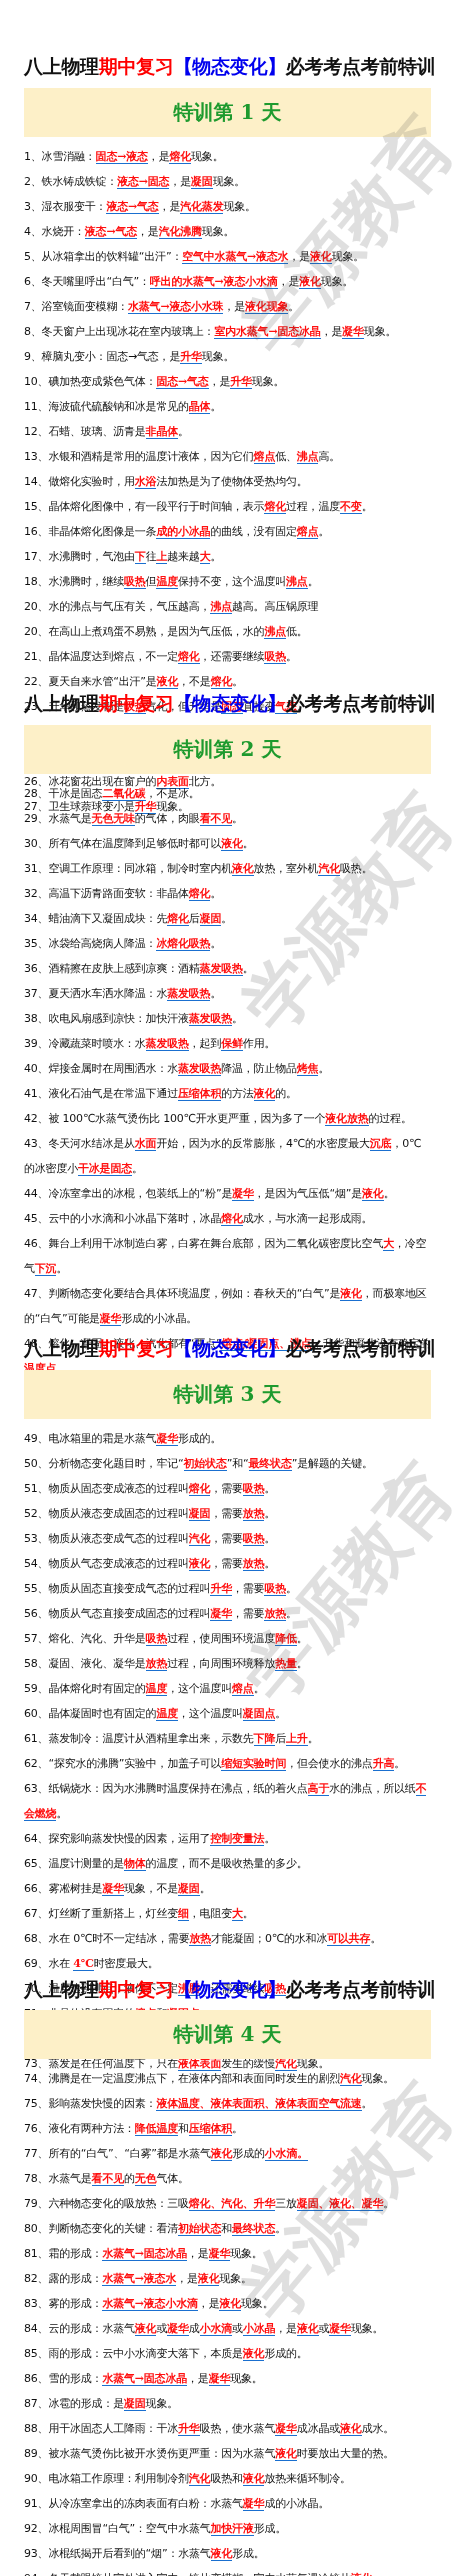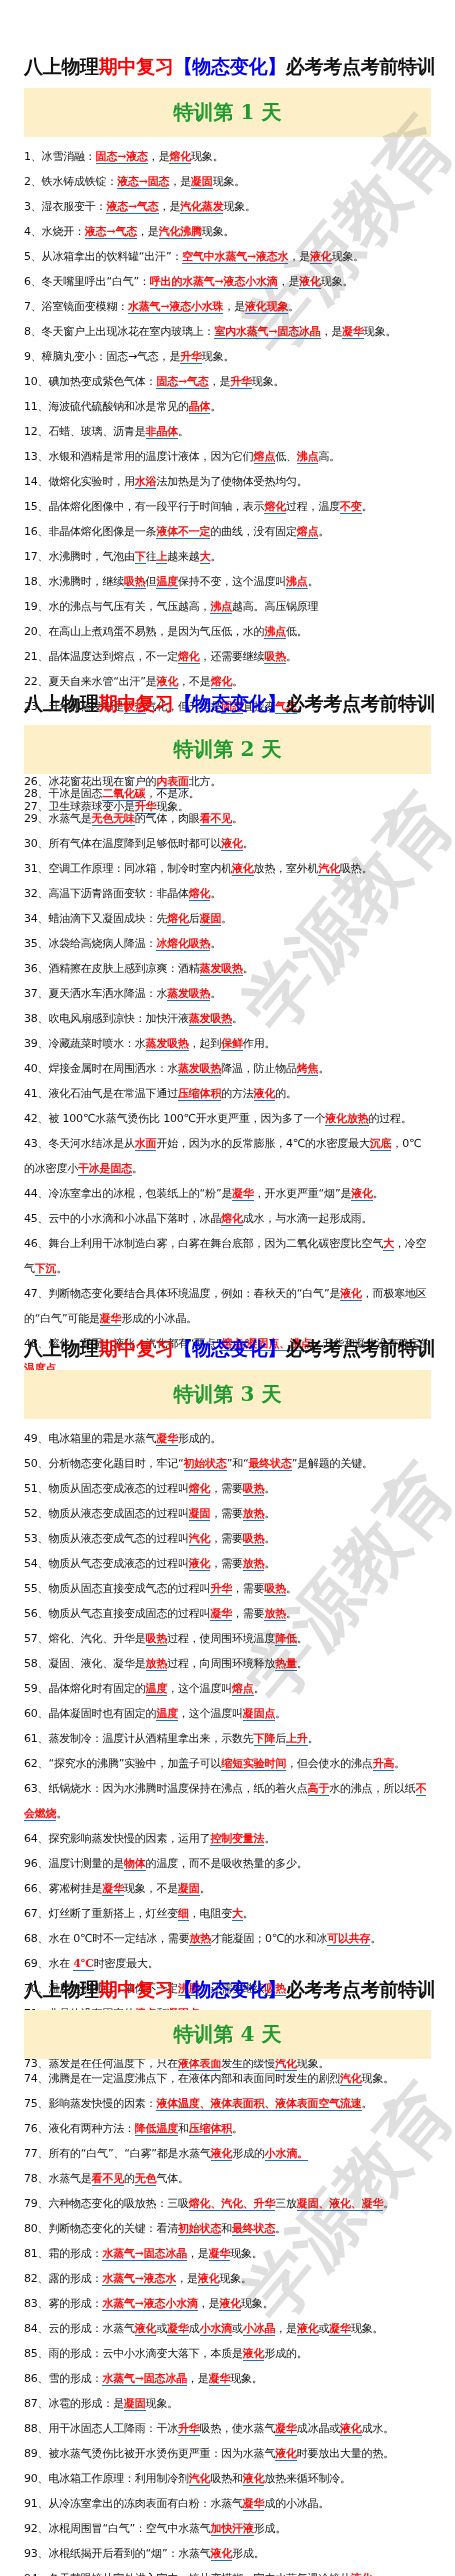--- a/index.html
+++ b/index.html
@@ -38,24 +38,24 @@
         <div class="line"><span>6、冬天嘴里呼出“白气”：</span><span class="hl">呼出的水蒸气→液态小水滴</span><span>，是</span><span class="hl">液化</span><span>现象。</span></div>
         <div class="line"><span>7、浴室镜面变模糊：</span><span class="hl">水蒸气→液态小水珠</span><span>，是</span><span class="hl">液化现象</span><span>。</span></div>
         <div class="line"><span>8、冬天窗户上出现冰花在室内玻璃上：</span><span class="hl">室内水蒸气→固态冰晶</span><span>，是</span><span class="hl">凝华</span><span>现象。</span></div>
         <div class="line"><span>9、樟脑丸变小：固态→气态，是</span><span class="hl">升华</span><span>现象。</span></div>
         <div class="line"><span>10、碘加热变成紫色气体：</span><span class="hl">固态→气态</span><span>，是</span><span class="hl">升华</span><span>现象。</span></div>
         <div class="line"><span>11、海波硫代硫酸钠和冰是常见的</span><span class="hl">晶体</span><span>。</span></div>
         <div class="line"><span>12、石蜡、玻璃、沥青是</span><span class="hl">非晶体</span><span>。</span></div>
         <div class="line"><span>13、水银和酒精是常用的温度计液体，因为它们</span><span class="hl">熔点</span><span>低、</span><span class="hl">沸点</span><span>高。</span></div>
         <div class="line"><span>14、做熔化实验时，用</span><span class="hl">水浴</span><span>法加热是为了使物体受热均匀。</span></div>
         <div class="line"><span>15、晶体熔化图像中，有一段平行于时间轴，表示</span><span class="hl">熔化</span><span>过程，温度</span><span class="hl">不变</span><span>。</span></div>
-        <div class="line"><span>16、非晶体熔化图像是一条</span><span class="hl">液体不一定</span><span>的曲线，没有固定</span><span class="hl">熔点</span><span>。</span></div>
+        <div class="line"><span>16、非晶体熔化图像是一条</span><span class="hl">成的小冰晶</span><span>的曲线，没有固定</span><span class="hl">熔点</span><span>。</span></div>
         <div class="line"><span>17、水沸腾时，气泡由</span><span class="hl">下</span><span>往</span><span class="hl">上</span><span>越来越</span><span class="hl">大</span><span>。</span></div>
         <div class="line"><span>18、水沸腾时，继续</span><span class="hl">吸热</span><span>但</span><span class="hl">温度</span><span>保持不变，这个温度叫</span><span class="hl">沸点</span><span>。</span></div>
-        <div class="line"><span>19、水的沸点与气压有关，气压越高，</span><span class="hl">沸点</span><span>越高。高压锅原理</span></div>
+        <div class="line"><span>20、水的沸点与气压有关，气压越高，</span><span class="hl">沸点</span><span>越高。高压锅原理</span></div>
         <div class="line"><span>20、在高山上煮鸡蛋不易熟，是因为气压低，水的</span><span class="hl">沸点</span><span>低。</span></div>
         <div class="line"><span>21、晶体温度达到熔点，不一定</span><span class="hl">熔化</span><span>，还需要继续</span><span class="hl">吸热</span><span>。</span></div>
         <div class="line"><span>22、夏天自来水管“出汗”是</span><span class="hl">液化</span><span>，不是</span><span class="hl">熔化</span><span>。</span></div>
         <div class="line"><span>23、升华和蒸发都是</span><span class="hl">吸热</span><span>汽化，但升华是</span><span class="hl">固态</span><span>直接变</span><span class="hl">气态</span><span>。</span></div>
         <div class="line"><span>24、“下雪不冷化雪冷”是因为</span><span class="hl">熔化吸热</span><span>。</span></div>
         <div class="line"><span>25、霜是</span><span class="hl">凝华</span><span>形成，出现在</span><span class="hl">秋冬</span><span>的早晨；露是</span><span class="hl">液化</span><span>形成，出现在</span><span class="hl">夏秋</span><span>的早晨。</span></div>
         <div class="line"><span>26、冰花窗花出现在窗户的</span><span class="hl">内表面</span><span>北方。</span></div>
         <div class="line"><span>27、卫生球萘球变小是</span><span class="hl">升华</span><span>现象。</span></div>
       </div>
     <div class="watermark" style="top:190px;">
@@ -77,21 +77,21 @@
         <div class="line"><span>34、蜡油滴下又凝固成块：先</span><span class="hl">熔化</span><span>后</span><span class="hl">凝固</span><span>。</span></div>
         <div class="line"><span>35、冰袋给高烧病人降温：</span><span class="hl">冰熔化吸热</span><span>。</span></div>
         <div class="line"><span>36、酒精擦在皮肤上感到凉爽：酒精</span><span class="hl">蒸发吸热</span><span>。</span></div>
         <div class="line"><span>37、夏天洒水车洒水降温：水</span><span class="hl">蒸发吸热</span><span>。</span></div>
         <div class="line"><span>38、吹电风扇感到凉快：加快汗液</span><span class="hl">蒸发吸热</span><span>。</span></div>
         <div class="line"><span>39、冷藏蔬菜时喷水：水</span><span class="hl">蒸发吸热</span><span>，起到</span><span class="hl">保鲜</span><span>作用。</span></div>
         <div class="line"><span>40、焊接金属时在周围洒水：水</span><span class="hl">蒸发吸热</span><span>降温，防止物品</span><span class="hl">烤焦</span><span>。</span></div>
         <div class="line"><span>41、液化石油气是在常温下通过</span><span class="hl">压缩体积</span><span>的方法</span><span class="hl">液化</span><span>的。</span></div>
         <div class="line"><span>42、被 100℃水蒸气烫伤比 100℃开水更严重，因为多了一个</span><span class="hl">液化放热</span><span>的过程。</span></div>
         <div class="line"><span>43、冬天河水结冰是从</span><span class="hl">水面</span><span>开始，因为水的反常膨胀，4℃的水密度最大</span><span class="hl">沉底</span><span>，0℃的冰密度小</span><span class="hl">干冰是固态</span><span>。</span></div>
-        <div class="line"><span>44、冷冻室拿出的冰棍，包装纸上的“粉”是</span><span class="hl">凝华</span><span>，开水更严重“烟”是</span><span class="hl">液化</span><span>。</span></div>
+        <div class="line"><span>44、冷冻室拿出的冰棍，包装纸上的“粉”是</span><span class="hl">凝华</span><span>，是因为气压低“烟”是</span><span class="hl">液化</span><span>。</span></div>
         <div class="line"><span>45、云中的小水滴和小冰晶下落时，冰晶</span><span class="hl">熔化</span><span>成水，与水滴一起形成雨。</span></div>
         <div class="line"><span>46、舞台上利用干冰制造白雾，白雾在舞台底部，因为二氧化碳密度比空气</span><span class="hl">大</span><span>，冷空气</span><span class="hl">下沉</span><span>。</span></div>
         <div class="line"><span>47、判断物态变化要结合具体环境温度，例如：春秋天的“白气”是</span><span class="hl">液化</span><span>，而极寒地区的“白气”可能是</span><span class="hl">凝华</span><span>形成的小冰晶。</span></div>
         <div class="line"><span>48、熔化、凝固、液化、汽化都有“两点”</span><span class="hl">熔点/凝固点、沸点</span><span>，升华和凝华没有确定的</span><span class="hl">温度点</span><span>。</span></div>
       </div>
     <div class="watermark" style="top:209px;">
         <span>学源教育</span>
       </div>
   </div>
 
@@ -110,21 +110,21 @@
         <div class="line"><span>55、物质从固态直接变成气态的过程叫</span><span class="hl">升华</span><span>，需要</span><span class="hl">吸热</span><span>。</span></div>
         <div class="line"><span>56、物质从气态直接变成固态的过程叫</span><span class="hl">凝华</span><span>，需要</span><span class="hl">放热</span><span>。</span></div>
         <div class="line"><span>57、熔化、汽化、升华是</span><span class="hl">吸热</span><span>过程，使周围环境温度</span><span class="hl">降低</span><span>。</span></div>
         <div class="line"><span>58、凝固、液化、凝华是</span><span class="hl">放热</span><span>过程，向周围环境释放</span><span class="hl">热量</span><span>。</span></div>
         <div class="line"><span>59、晶体熔化时有固定的</span><span class="hl">温度</span><span>，这个温度叫</span><span class="hl">熔点</span><span>。</span></div>
         <div class="line"><span>60、晶体凝固时也有固定的</span><span class="hl">温度</span><span>，这个温度叫</span><span class="hl">凝固点</span><span>。</span></div>
         <div class="line"><span>61、蒸发制冷：温度计从酒精里拿出来，示数先</span><span class="hl">下降</span><span>后</span><span class="hl">上升</span><span>。</span></div>
         <div class="line"><span>62、“探究水的沸腾”实验中，加盖子可以</span><span class="hl">缩短实验时间</span><span>，但会使水的沸点</span><span class="hl">升高</span><span>。</span></div>
         <div class="line"><span>63、纸锅烧水：因为水沸腾时温度保持在沸点，纸的着火点</span><span class="hl">高于</span><span>水的沸点，所以纸</span><span class="hl">不会燃烧</span><span>。</span></div>
         <div class="line"><span>64、探究影响蒸发快慢的因素，运用了</span><span class="hl">控制变量法</span><span>。</span></div>
-        <div class="line"><span>96、温度计测量的是</span><span class="hl">物体</span><span>的温度，而不是吸收热量的多少。</span></div>
+        <div class="line"><span>65、温度计测量的是</span><span class="hl">物体</span><span>的温度，而不是吸收热量的多少。</span></div>
         <div class="line"><span>66、雾凇树挂是</span><span class="hl">凝华</span><span>现象，不是</span><span class="hl">凝固</span><span>。</span></div>
         <div class="line"><span>67、灯丝断了重新搭上，灯丝变</span><span class="hl">细</span><span>，电阻变</span><span class="hl">大</span><span>。</span></div>
         <div class="line"><span>68、水在 0℃时不一定结冰，需要</span><span class="hl">放热</span><span>才能凝固；0℃的水和冰</span><span class="hl">可以共存</span><span>。</span></div>
         <div class="line"><span>69、水在 </span><span class="hl">4℃</span><span>时密度最大。</span></div>
         <div class="line"><span>70、温度达到沸点，液体不一定</span><span class="hl">沸腾</span><span>，还需要继续</span><span class="hl">吸热</span><span>。</span></div>
         <div class="line"><span>71、非晶体没有固定的</span><span class="hl">熔点</span><span>和</span><span class="hl">凝固点</span><span>。</span></div>
         <div class="line"><span>72、汽化的两种方式：</span><span class="hl">蒸发</span><span>和</span><span class="hl">沸腾</span><span>。</span></div>
         <div class="line"><span>73、蒸发是在任何温度下，只在</span><span class="hl">液体表面</span><span>发生的缓慢</span><span class="hl">汽化</span><span>现象。</span></div>
       </div>
     <div class="watermark" style="top:240px;">

